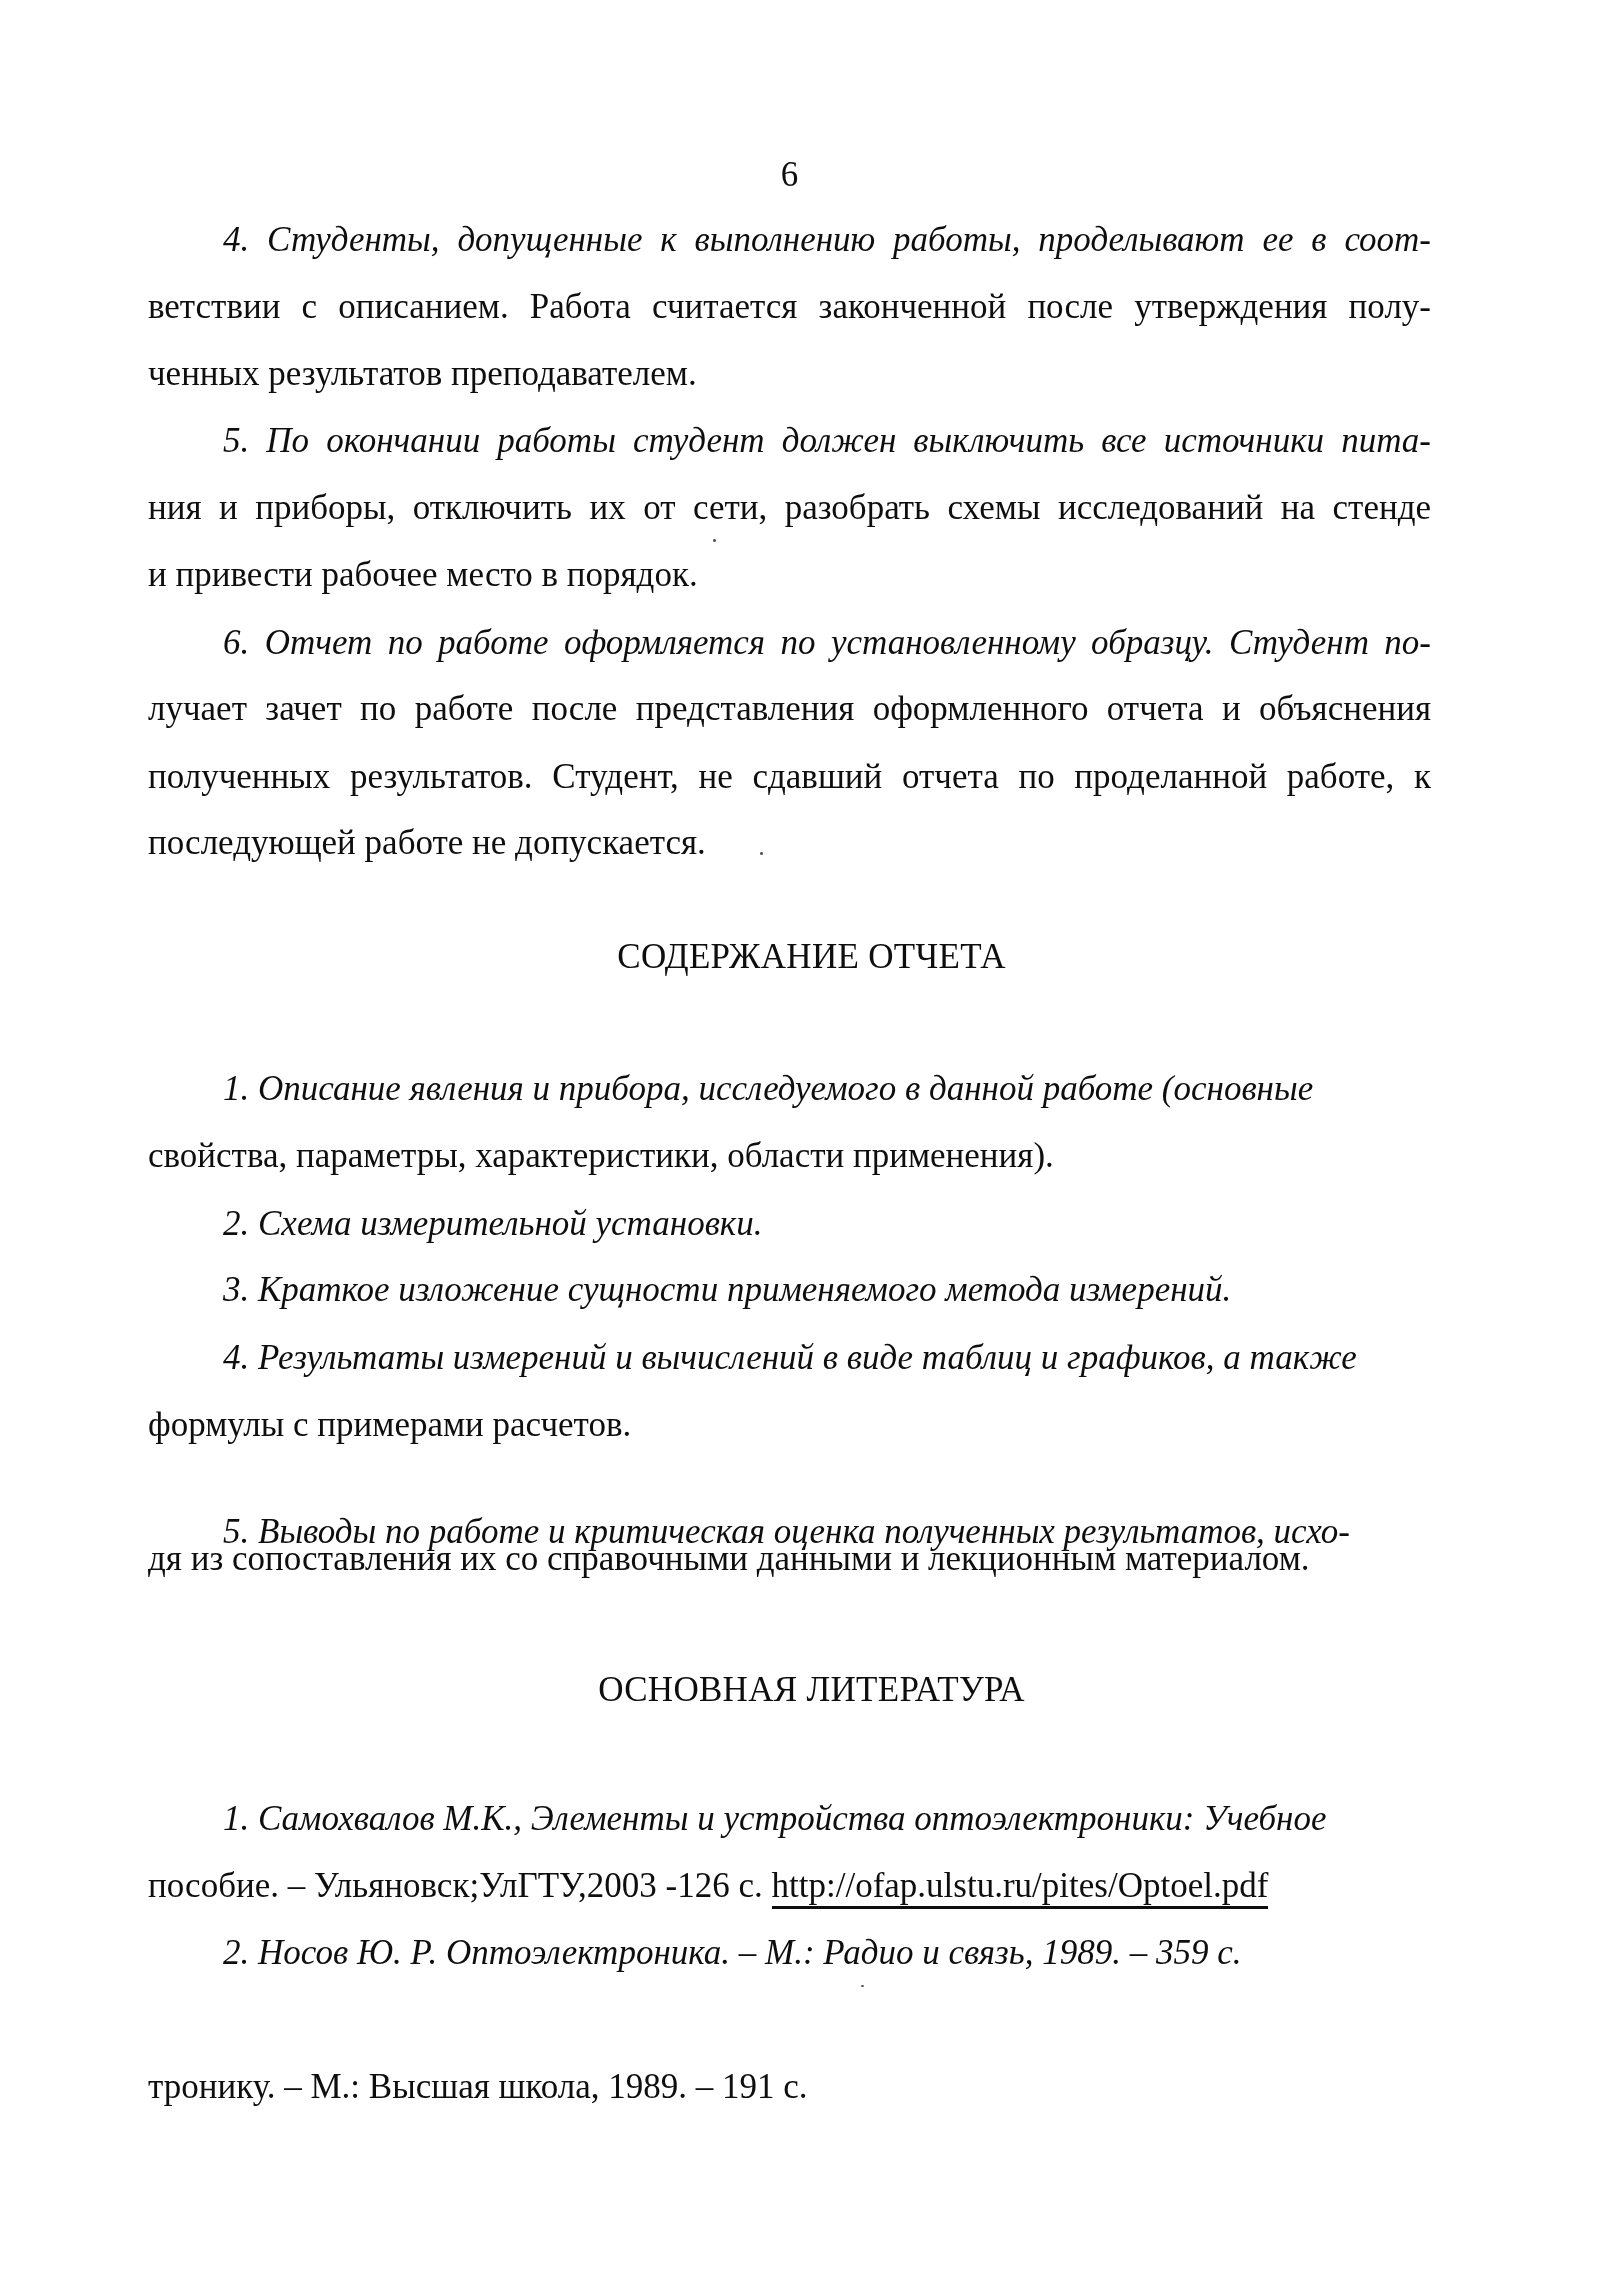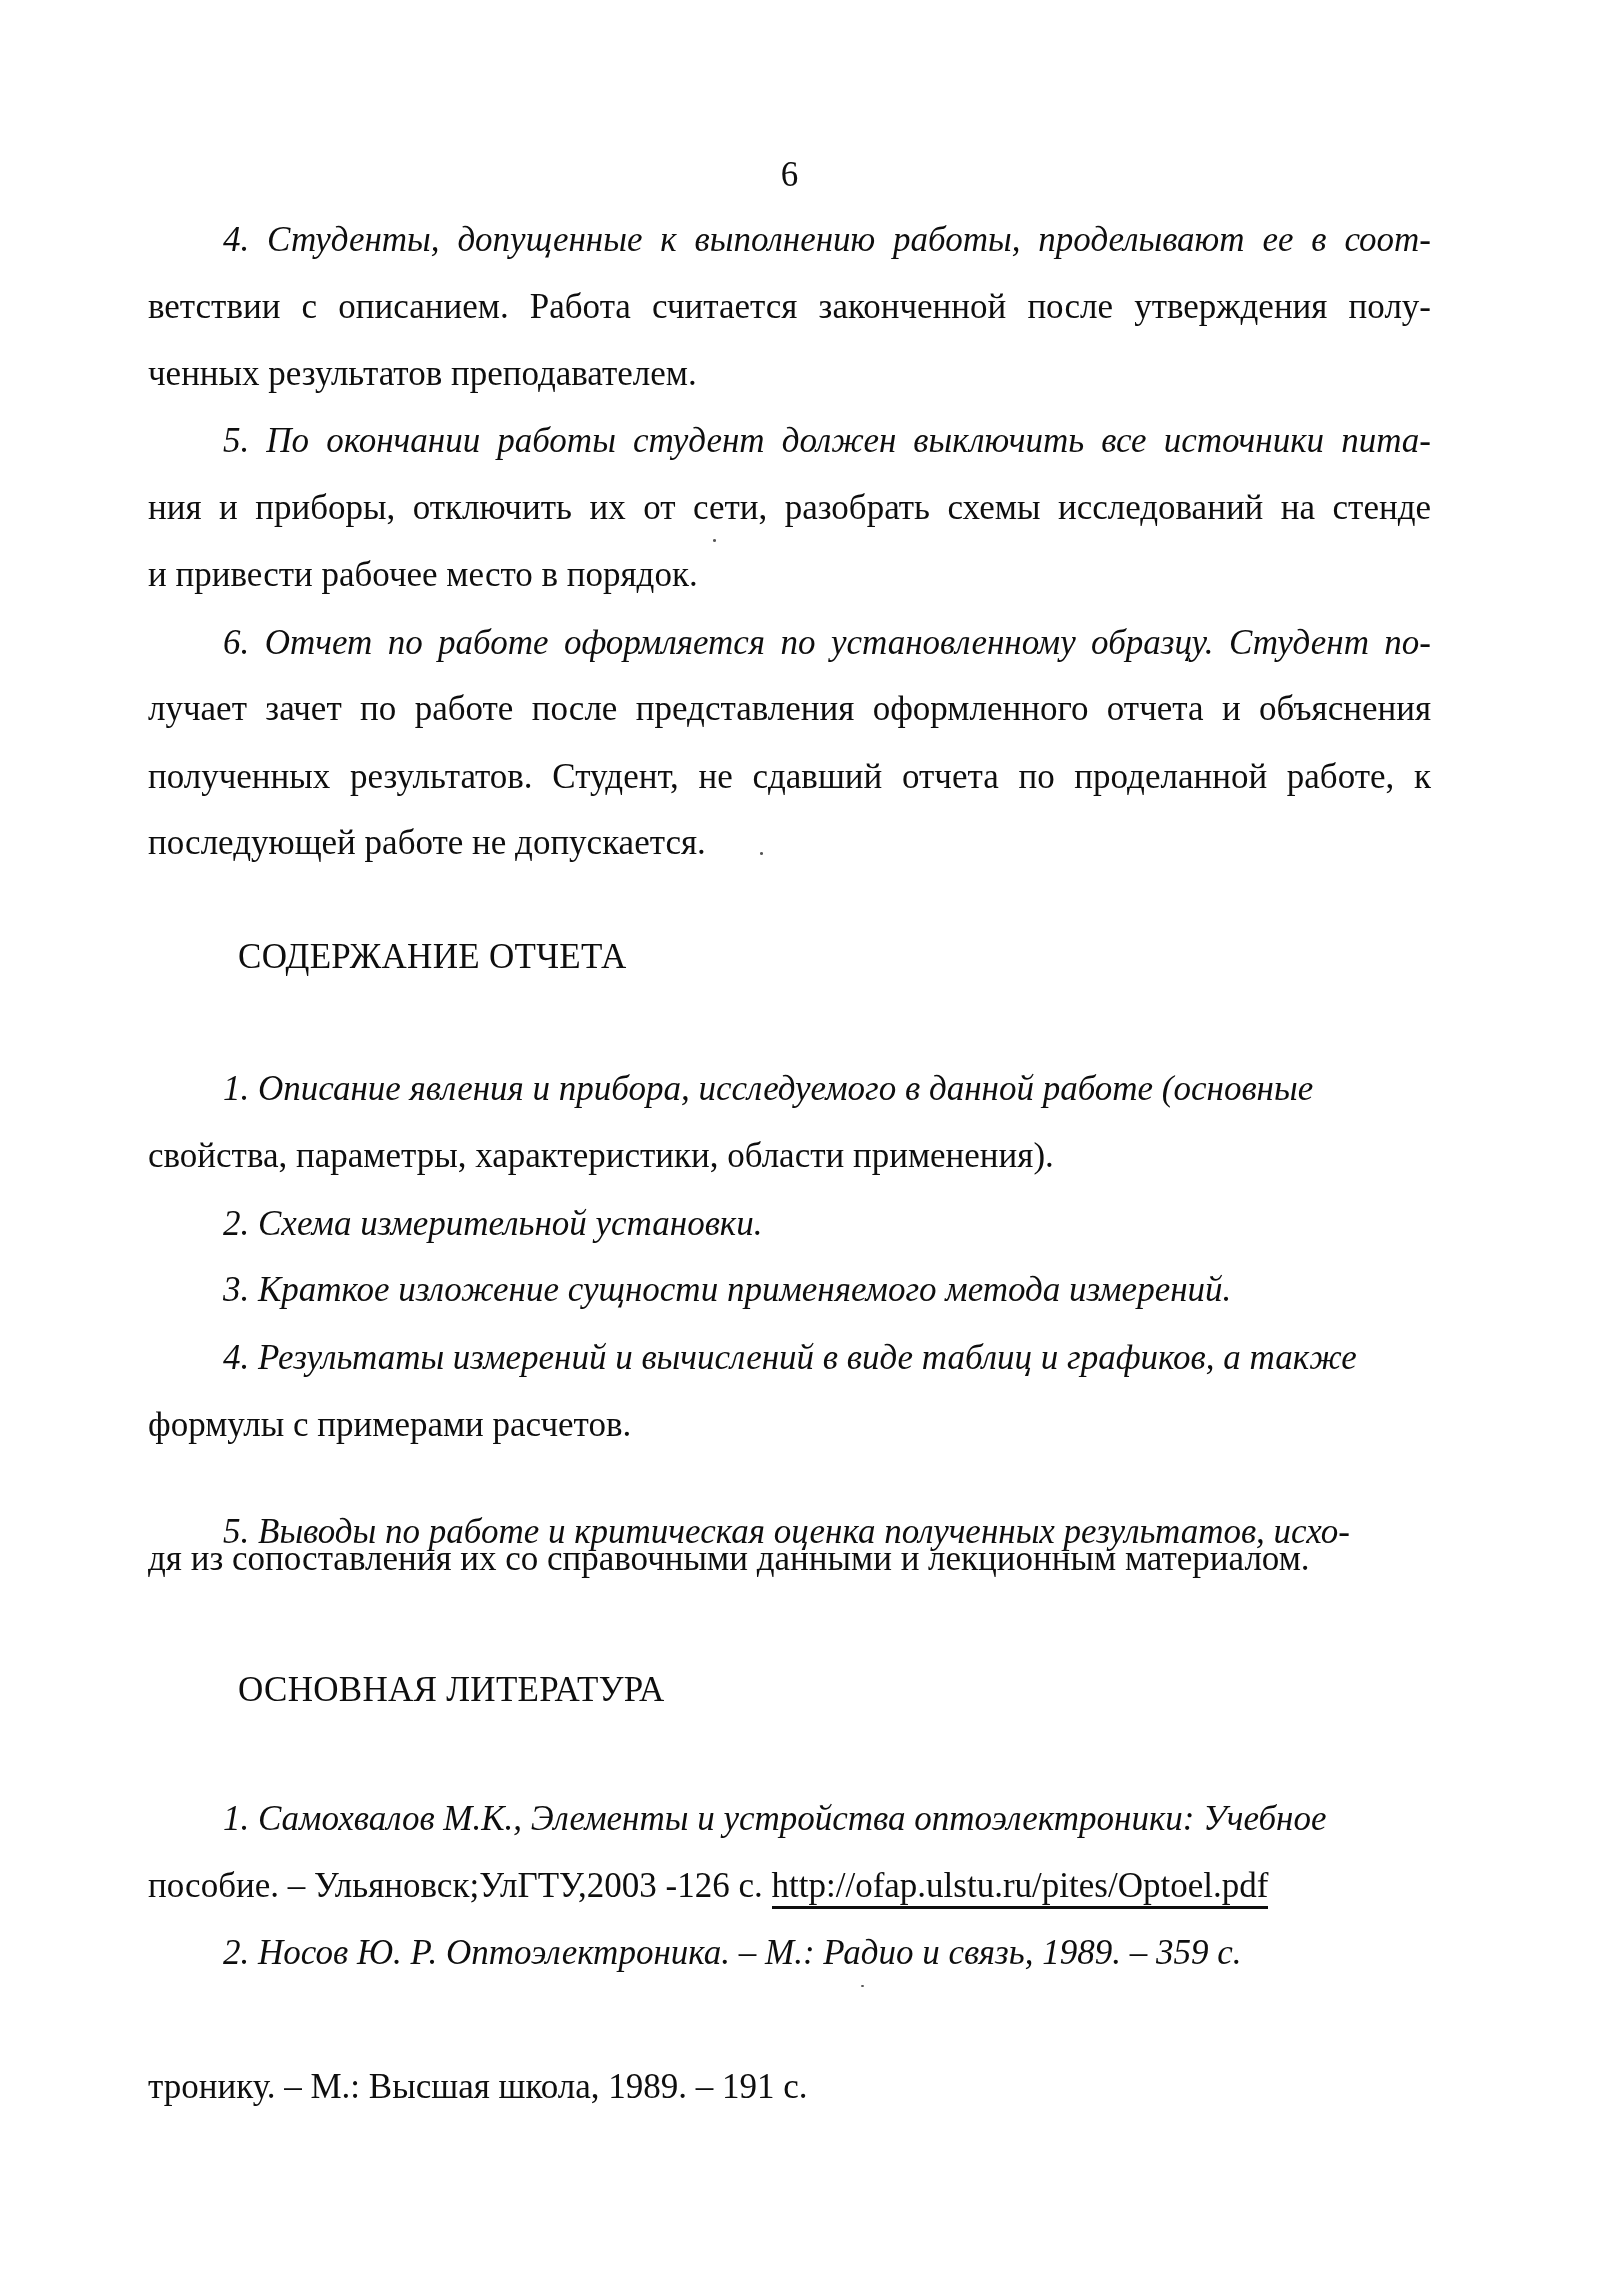--- a/index.html
+++ b/index.html
@@ -31,22 +31,23 @@
     text-align: justify;
     text-align-last: justify;
   }
   
   .ind {
     padding-left: 75px;
     font-style: italic;
   }
   
   .heading {
-    left: 238px;
+    left: 207px;
     width: 1209px;
+    text-align: center;
     letter-spacing: 0.3px;
   }
   .pgnum {
     text-align: center;
   }
   .url {
     border-bottom: 3.3px solid #0e0e0e;
     padding-bottom: 1px;
   }
   .speck {

